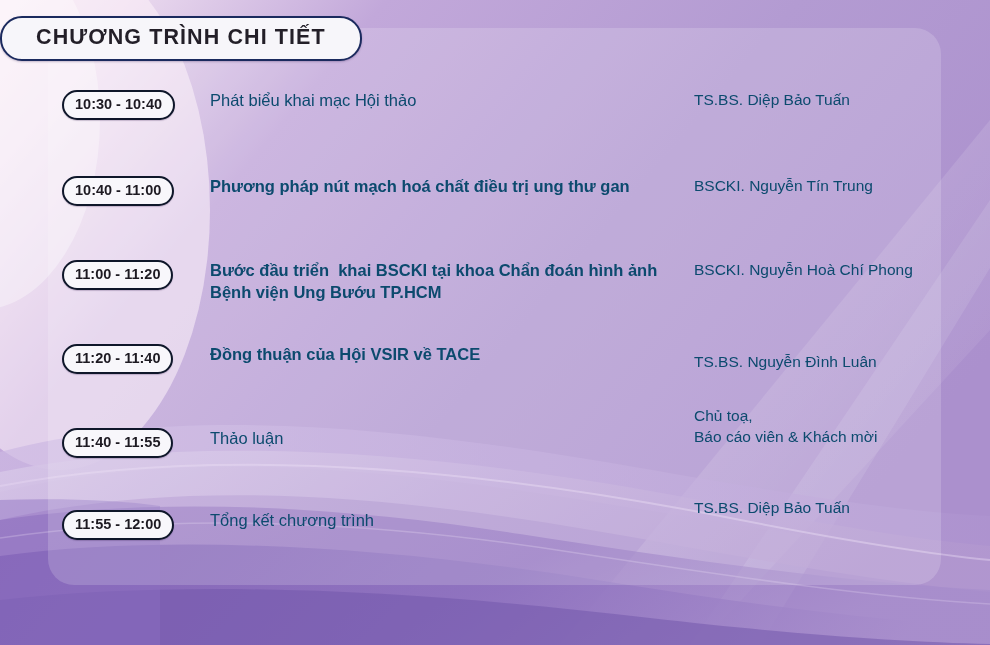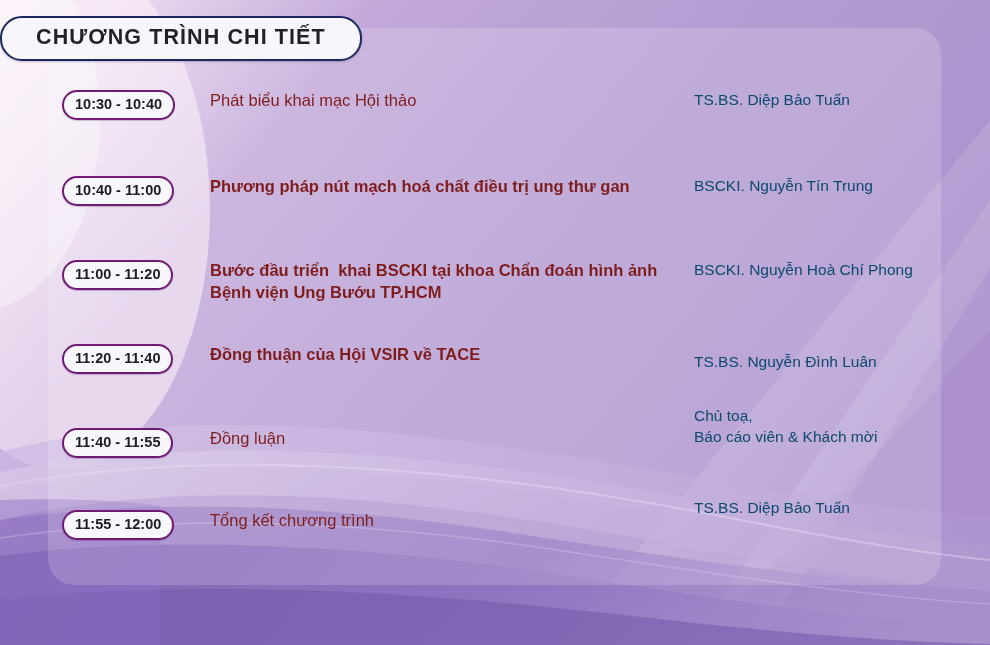--- a/index.html
+++ b/index.html
@@ -57,35 +57,35 @@
   }
   .cell-time {
     width:210px;
     flex:0 0 210px;
     display:flex;
     justify-content:flex-start;
     padding-left:62px;
   }
   .badge {
     background:#f8f7fb;
-    border:2px solid #701a75;
+    border:2px solid #0f172a;
     border-radius:15px;
     padding:4px 11px 5px 11px;
     font-size:14.5px;
     font-weight:bold;
     color:#1d1a22;
     white-space:nowrap;
     line-height:1.15;
     box-shadow:0 1px 1px rgba(40,20,70,.22);
   }
   .cell-topic {
     flex:0 0 484px;
     width:484px;
     padding-right:8px;
-    color:#7f1d1d;
+    color:#0c4a6e;
     font-size:16.5px;
     line-height:1.33;
     white-space:pre-wrap;
   }
   .cell-topic.bold { font-weight:bold; }
   .cell-speaker {
     flex:1 1 auto;
     color:#0c4a6e;
     font-size:15.5px;
     line-height:1.33;
@@ -185,21 +185,21 @@
       <div class="cell-time">
         <div class="badge">11:20 - 11:40</div>
       </div>
       <div class="cell-topic bold">Đồng thuận của Hội VSIR về TACE</div>
       <div class="cell-speaker" style="margin-top: 8px;">TS.BS. Nguyễn Đình Luân</div>
     </div>
     <div class="row" style="top: 356px;">
       <div class="cell-time">
         <div class="badge">11:40 - 11:55</div>
       </div>
-      <div class="cell-topic">Đồng luận</div>
+      <div class="cell-topic">Thảo luận</div>
       <div class="cell-speaker" style="margin-top: -22px;">Chủ toạ,
 Báo cáo viên &amp; Khách mời</div>
     </div>
     <div class="row" style="top: 438px;">
       <div class="cell-time">
         <div class="badge">11:55 - 12:00</div>
       </div>
       <div class="cell-topic">Tổng kết chương trình</div>
       <div class="cell-speaker" style="margin-top: -12px;">TS.BS. Diệp Bảo Tuấn</div>
     </div>

